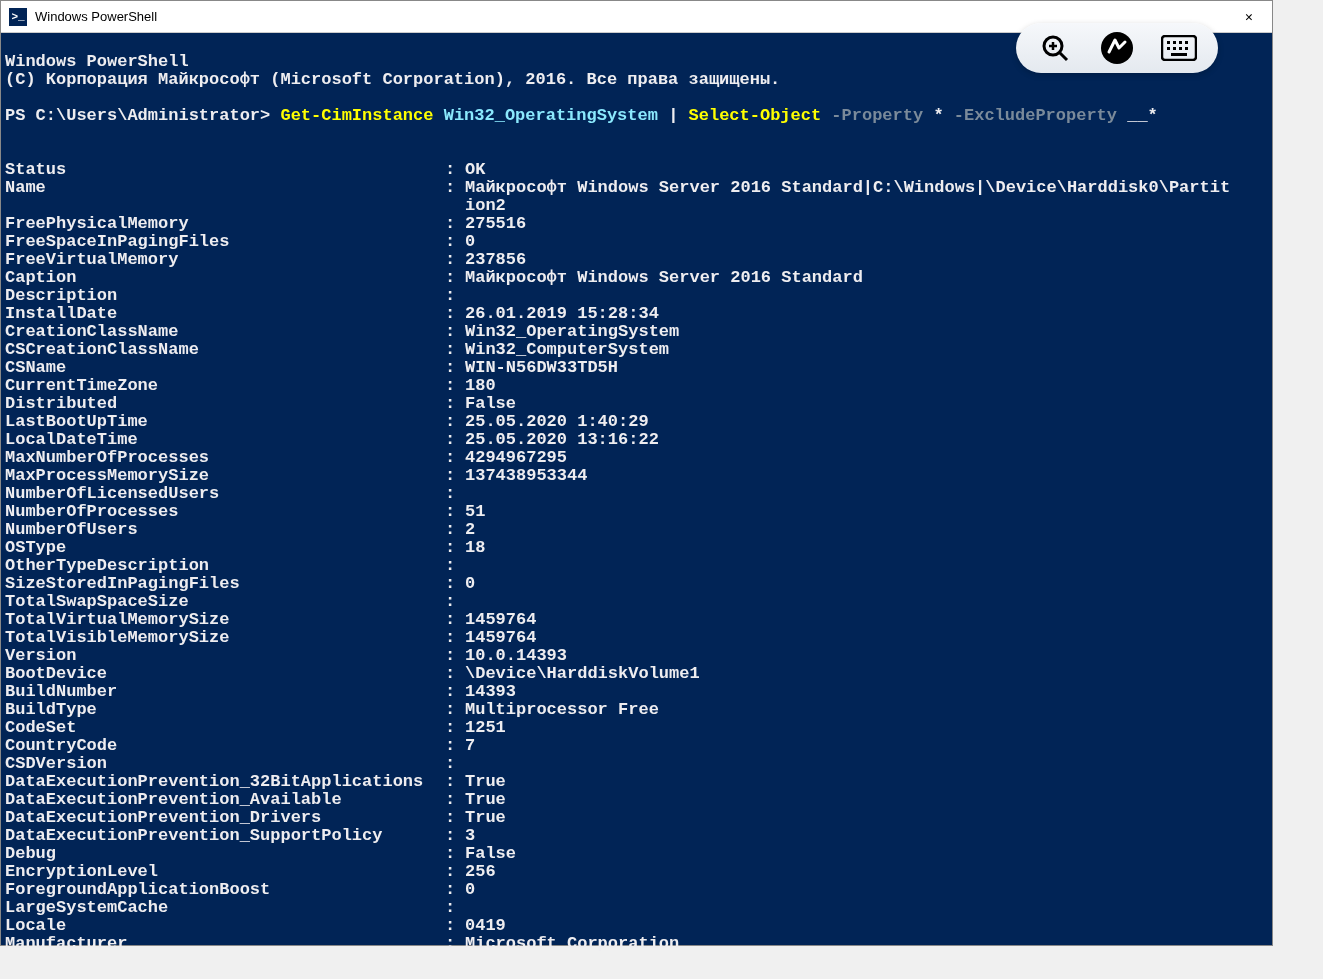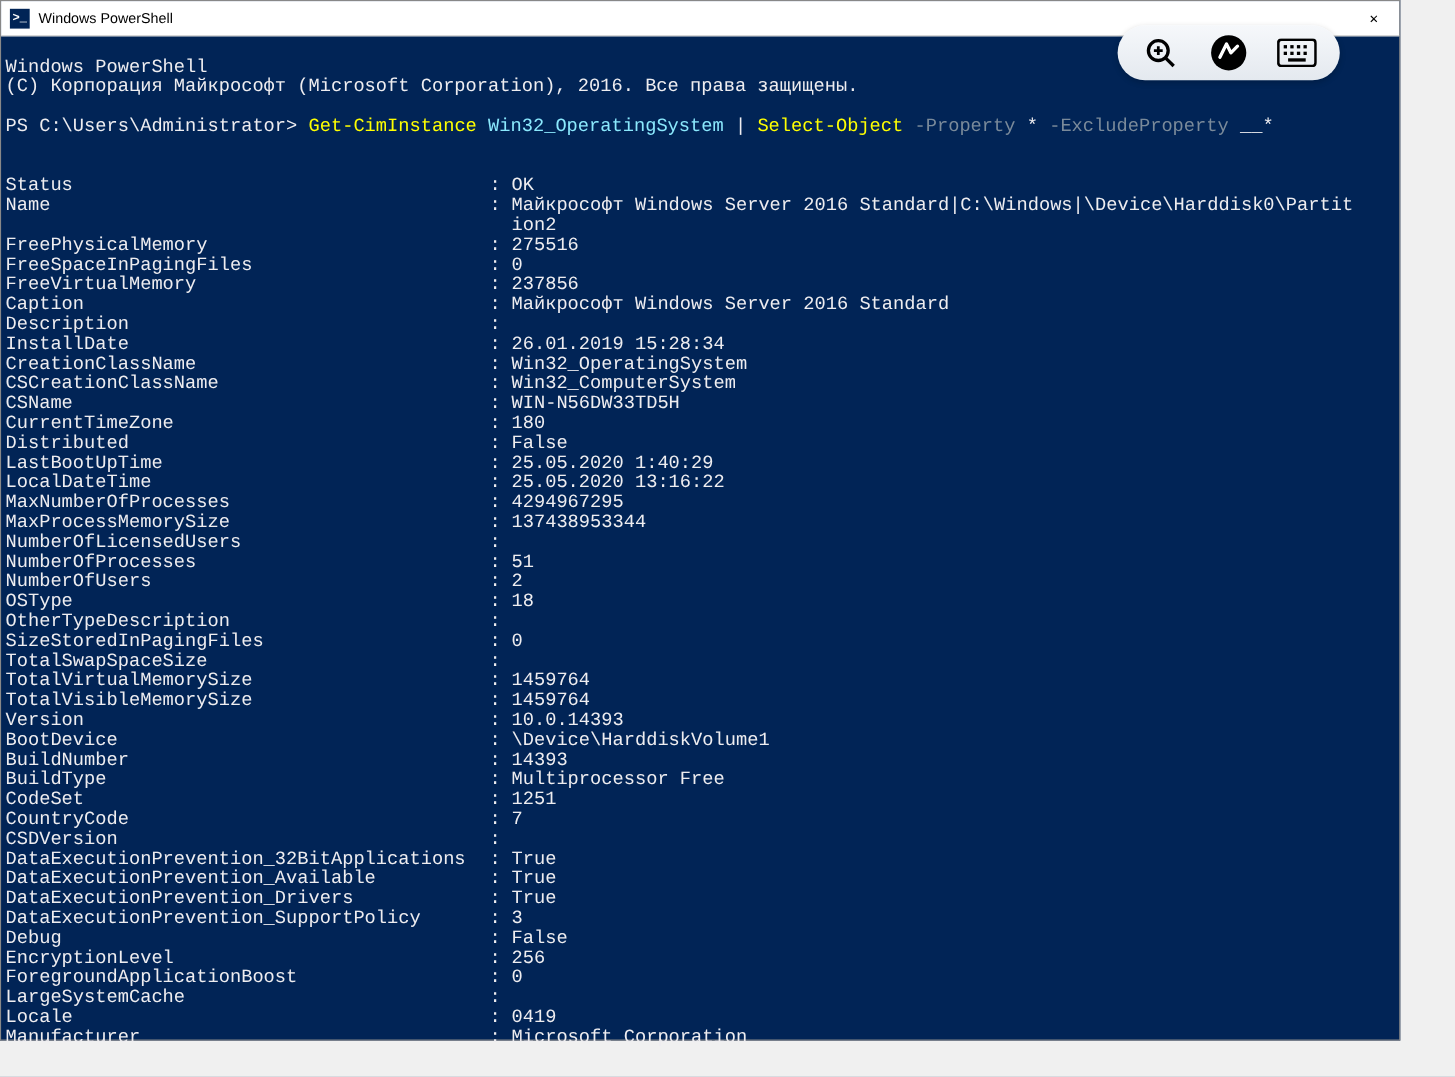--- a/index.html
+++ b/index.html
@@ -64,20 +64,21 @@
       font-size: 13px;
       color: #000;
     }
     .terminal {
       padding: 2px 4px;
       color: #eeedf0;
       font-size: 17px;
       line-height: 18px;
       white-space: pre;
       overflow: hidden;
+      font-weight: bold;
     }
     .overlay-toolbar {
       position: absolute;
       top: 22px;
       right: 54px;
       background: linear-gradient(to bottom, #f6f8fb, #e4e9ef);
       border-radius: 28px;
       padding: 6px 20px;
       display: flex;
       gap: 24px;

